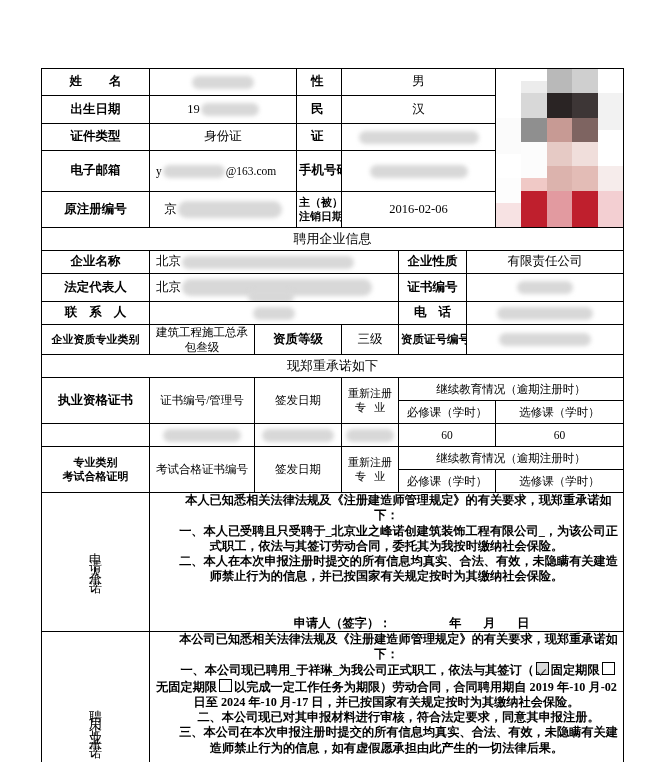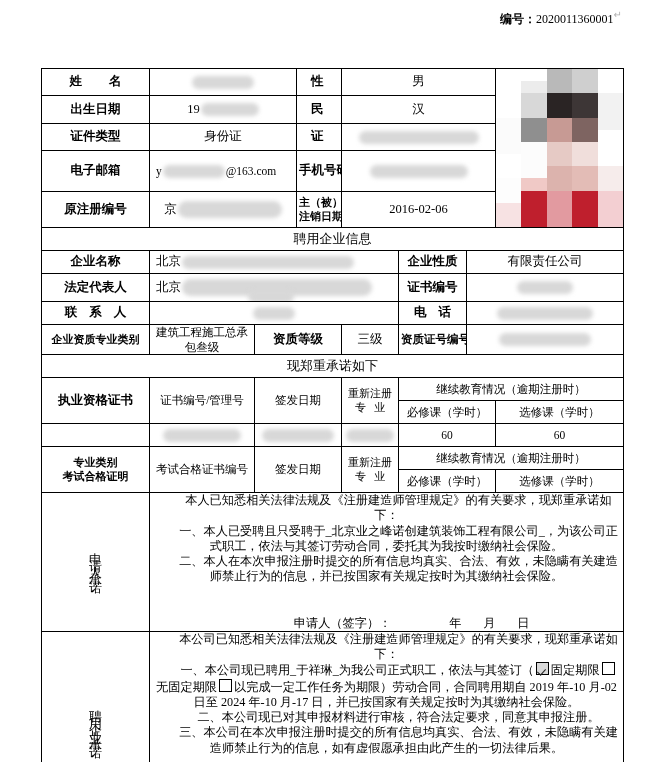--- a/index.html
+++ b/index.html
@@ -67,21 +67,21 @@
     writing-mode:vertical-rl;text-orientation:upright;
     letter-spacing:7px;font-size:13px;line-height:1;
     display:inline-block;
   }
   .body-cell{
     text-align:left;vertical-align:top;
     padding:3px 4px 3px 6px;
     font-size:12.2px;line-height:1.45;
   }
   .body-cell p{margin:0;}
-  .ind{text-indent:24px;}
+  .ind{text-indent:24px;font-weight:bold;}
   .sig-line{margin-top:2px;}
   .sig-gap-a{display:inline-block;width:236px;}
   .sig-gap-b{display:inline-block;width:96px;}
   .ymd span{display:inline-block;width:34px;text-align:right;margin-top:31px;}
   .chk{
     display:inline-block;width:11px;height:11px;border:1px solid #000;
     background:#d9d9d9;position:relative;vertical-align:-1px;margin:0 2px;
   }
   .chk.on::after{
     content:"";position:absolute;left:2px;top:4px;width:4px;height:7px;
@@ -90,23 +90,20 @@
   }
   .chk.off{background:#fff;}
   .ul{text-decoration:underline;}
 </style>
 </head>
 <body>
 
 <div class="page">
 
 
-  <div class="doc-number">
-    <span class="lbl">编号：</span><span>2020011360001</span><span class="pil">↵</span>
-  </div>
 
   <table class="tbl">
     <colgroup>
       <col style="width:108px">
         <col style="width:47px">
         <col style="width:58px">
       <col style="width:42px">
         <col style="width:45px">
         <col style="width:57px">
       <col style="width:68px">

